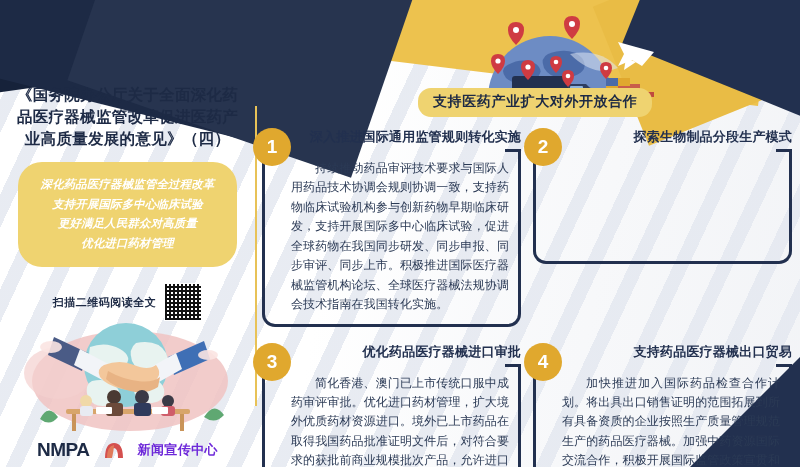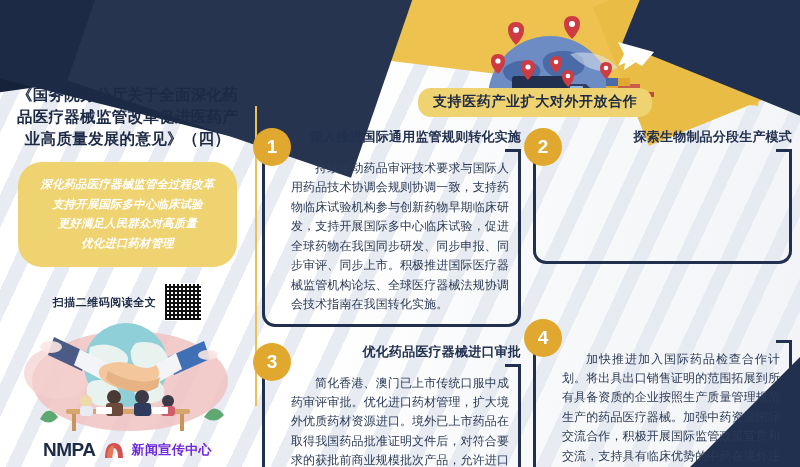--- a/index.html
+++ b/index.html
@@ -175,21 +175,21 @@
     z-index: 6;
   }
   .brand {
     position: absolute;
     left: 0; bottom: 6px;
     width: 255px;
     z-index: 7;
     display: flex;
     align-items: center;
     justify-content: center;
-    gap: 7px;
+    gap: 13px;
   }
   .brand-nmpa {
     font-size: 19px;
     font-weight: bold;
     color: #1d2a45;
     letter-spacing: -.5px;
     font-family: "Liberation Sans", sans-serif;
   }
   .brand-cn {
     font-size: 13px;
@@ -444,20 +444,21 @@
 
       <div class="card">
         <div class="card-title">优化药品医疗器械进口审批</div>
         <div class="card-frame">
           <div class="num">3</div>
           <p class="card-body">简化香港、澳门已上市传统口服中成药审评审批。优化进口药材管理，扩大境外优质药材资源进口。境外已上市药品在取得我国药品批准证明文件后，对符合要求的获批前商业规模批次产品，允许进口销售。优化已在境内上市的境外生产药品医疗器械转移至境内生产的审评审批流程，支持外商投资企业将原研药品和高端医疗装备等引进境内生产。</p>
         </div>
       </div>
 
       <div class="card">
+        <div class="card-title">支持药品医疗器械出口贸易</div>
         <div class="card-frame">
           <div class="num">4</div>
           <p class="card-body">加快推进加入国际药品检查合作计划。将出具出口销售证明的范围拓展到所有具备资质的企业按照生产质量管理规范生产的药品医疗器械。加强中药资源国际交流合作，积极开展国际监管政策宣贯和交流，支持具有临床优势的中药在境外注册上市。</p>
         </div>
       </div>
 
     </div>
 
   </div>
 

